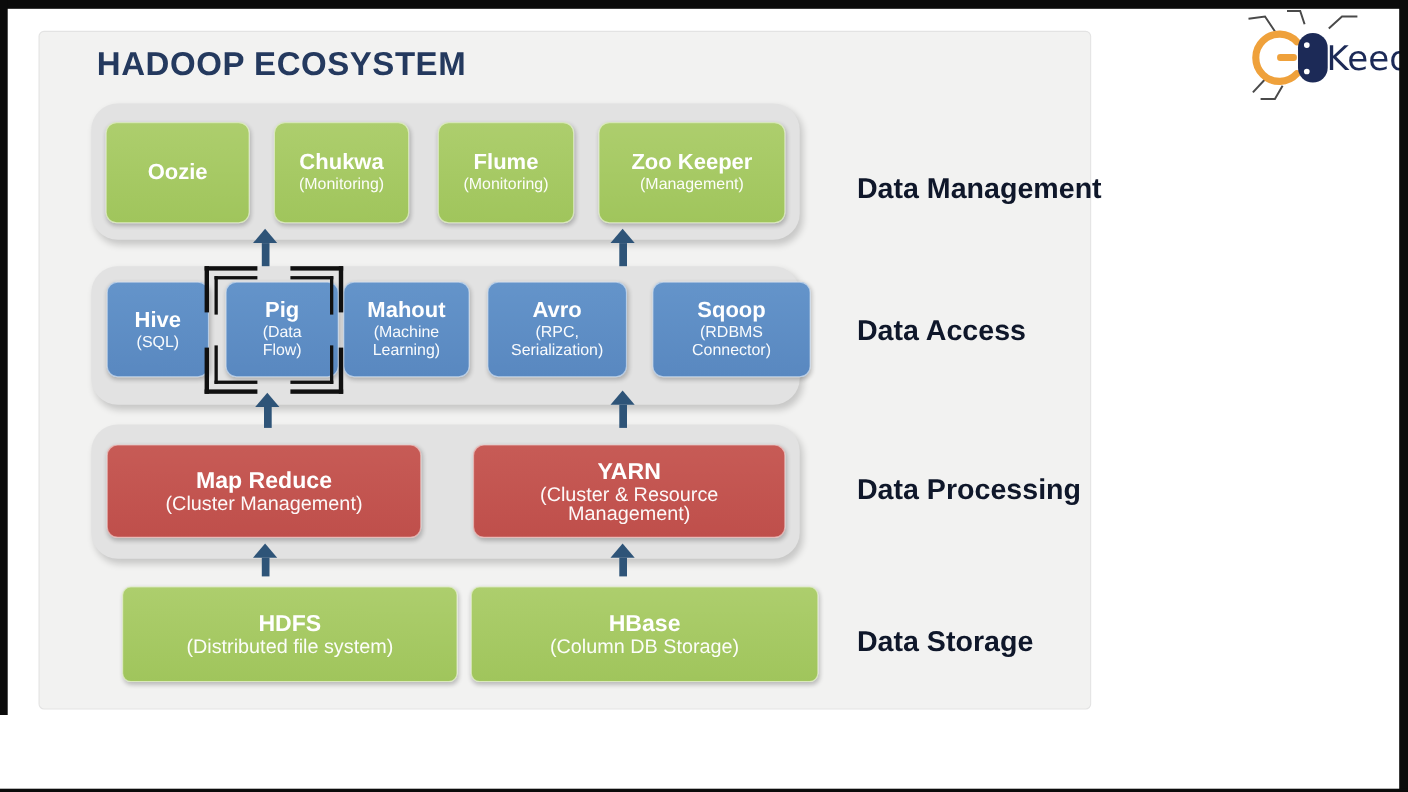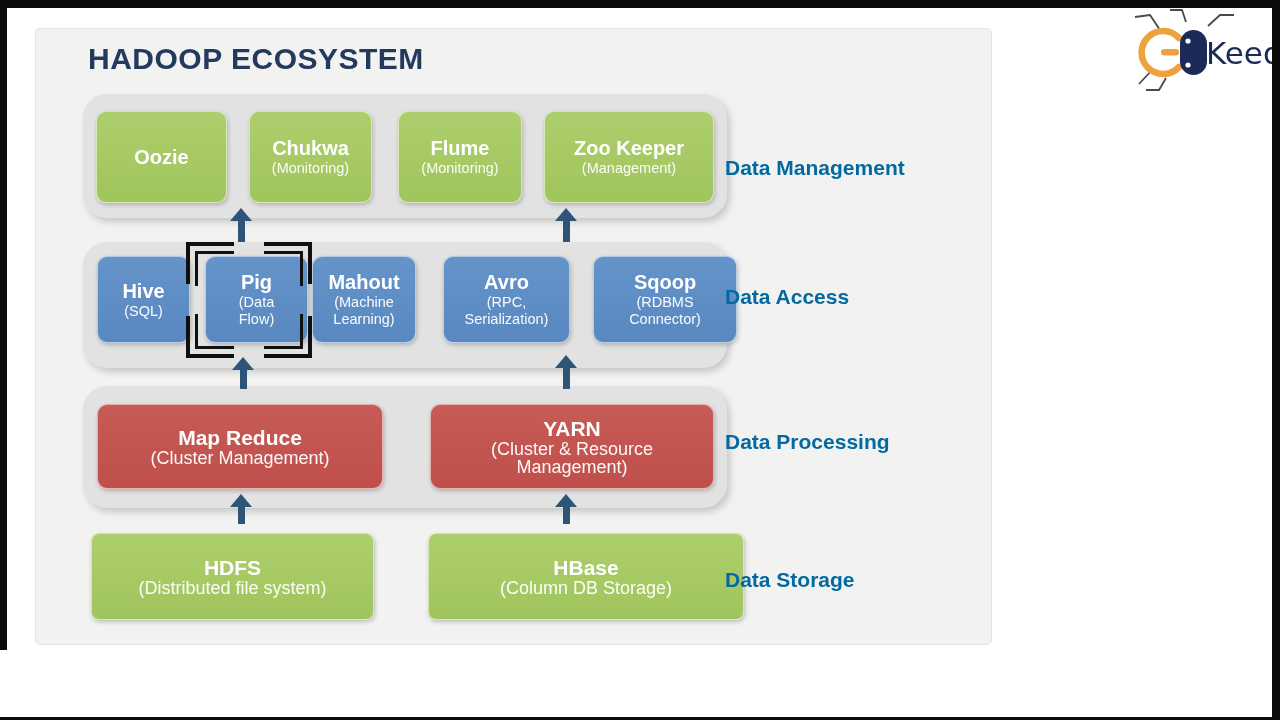--- a/index.html
+++ b/index.html
@@ -48,22 +48,22 @@
   .blue{background:linear-gradient(#6494ca,#5988c0);}
   .red{background:linear-gradient(#c75b56,#bf4f4b);}
   .box-title{font-weight:700;font-size:20px;line-height:23px;text-align:right;}
   .box-desc{font-size:14.5px;line-height:17px;color:rgba(255,255,255,0.96);}
   .big .box-title{font-size:21px;}
   .big .box-desc{font-size:18px;line-height:18px;}
   .narrow-desc .box-desc{max-width:58px;}
 
   
   .row-label{
-    position:absolute;left:725px;
-    font-size:21px;font-weight:700;color:#0369a1;white-space:nowrap;
+    position:absolute;left:779px;
+    font-size:26px;font-weight:700;color:#0f172a;white-space:nowrap;
   }
 
   
   .arrow{position:absolute;width:22px;}
   .arrow .head{
     width:0;height:0;margin:0 auto;
     border-left:11px solid transparent;border-right:11px solid transparent;
     border-bottom:13px solid #2e5478;
   }
   .arrow .shaft{width:7px;margin:0 auto;background:#2e5478;}
@@ -111,21 +111,21 @@
 </div>
 
 <div class="box blue" style="left:97px;top:256px;width:93px;height:87px">
   <div class="box-title">Hive</div>
   <div class="box-desc">(SQL)</div>
 </div>
 <div class="box blue narrow-desc" style="left:205px;top:256px;width:103px;height:87px">
   <div class="box-title">Pig</div>
   <div class="box-desc">(Data Flow)</div>
 </div>
-<div class="box blue" style="left:312px;top:256px;width:104px;height:87px">
+<div class="box blue" style="left:312px;top:256px;width:115px;height:87px">
   <div class="box-title">Mahout</div>
   <div class="box-desc">(Machine Learning)</div>
 </div>
 <div class="box blue" style="left:443px;top:256px;width:127px;height:87px">
   <div class="box-title">Avro</div>
   <div class="box-desc">(RPC, Serialization)</div>
 </div>
 <div class="box blue" style="left:593px;top:256px;width:144px;height:87px">
   <div class="box-title">Sqoop</div>
   <div class="box-desc">(RDBMS Connector)</div>
@@ -146,21 +146,21 @@
 
 <div class="box red big" style="left:97px;top:404px;width:286px;height:85px">
   <div class="box-title">Map Reduce</div>
   <div class="box-desc">(Cluster Management)</div>
 </div>
 <div class="box red big" style="left:430px;top:404px;width:284px;height:85px">
   <div class="box-title">YARN</div>
   <div class="box-desc">(Cluster &amp; Resource Management)</div>
 </div>
 
-<div class="box green big" style="left:91px;top:533px;width:283px;height:87px;border-radius:8px">
+<div class="box green big" style="left:111px;top:533px;width:305px;height:87px;border-radius:8px">
   <div class="box-title">HDFS</div>
   <div class="box-desc">(Distributed file system)</div>
 </div>
 <div class="box green big" style="left:428px;top:533px;width:316px;height:87px;border-radius:8px">
   <div class="box-title">HBase</div>
   <div class="box-desc">(Column DB Storage)</div>
 </div>
 
 <div class="arrow" style="left:230px;top:208px">
     <div class="head"></div>

